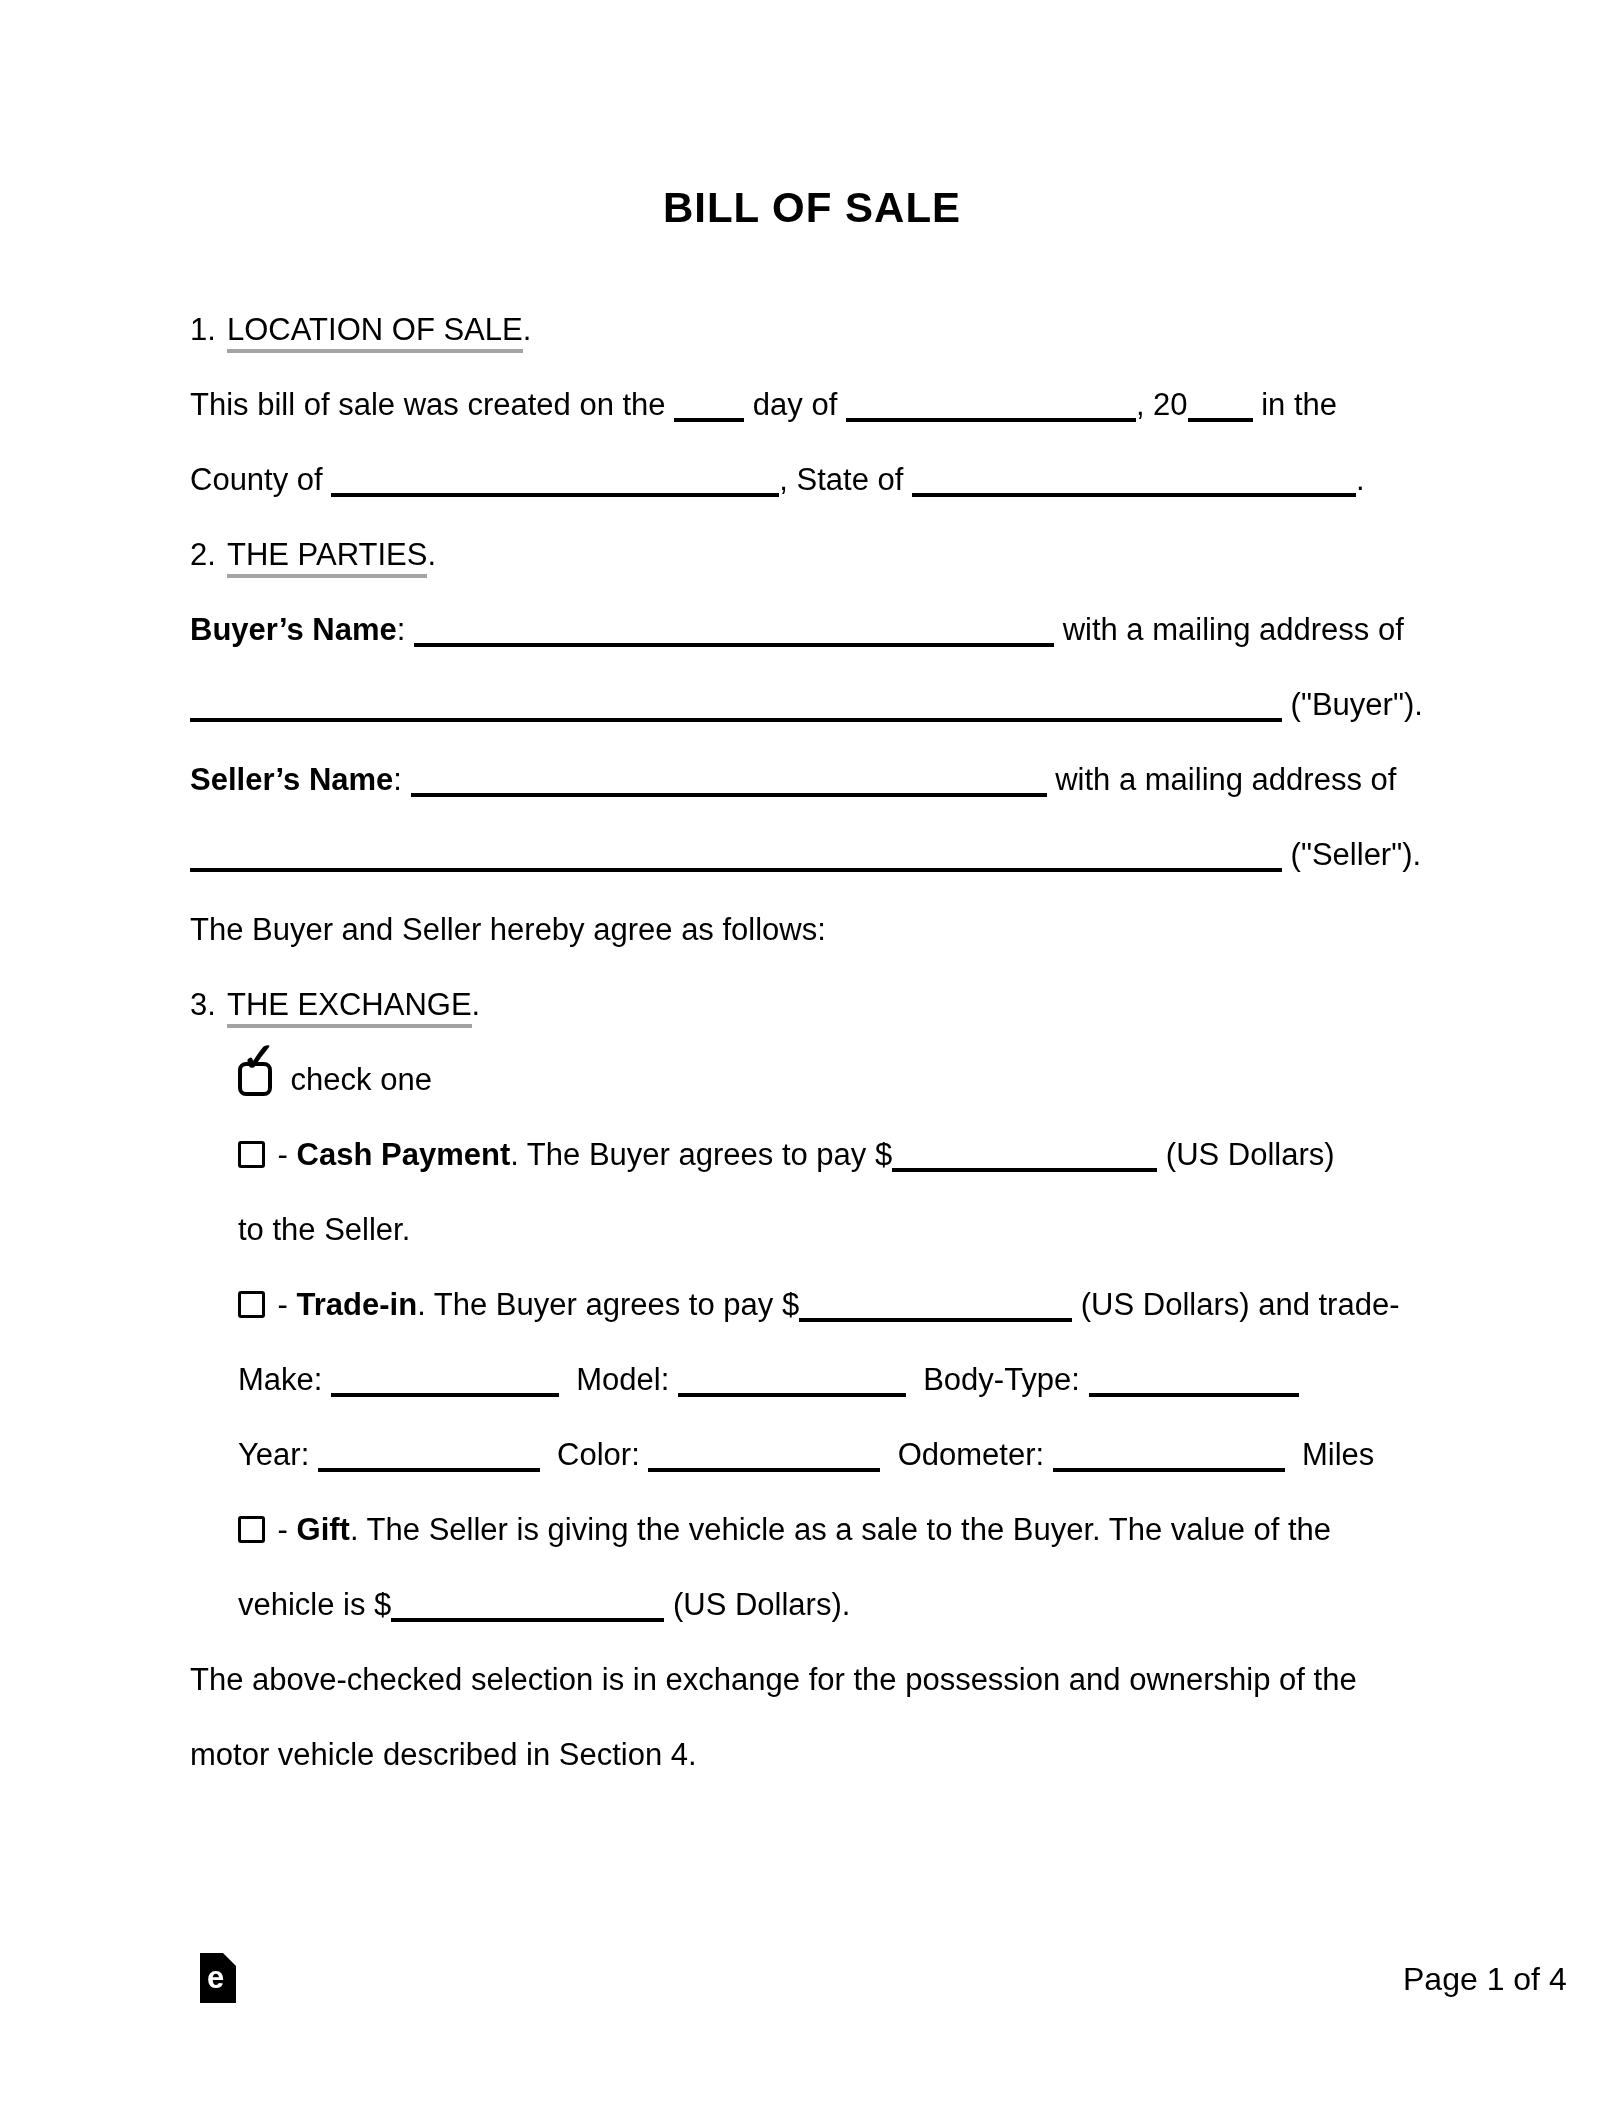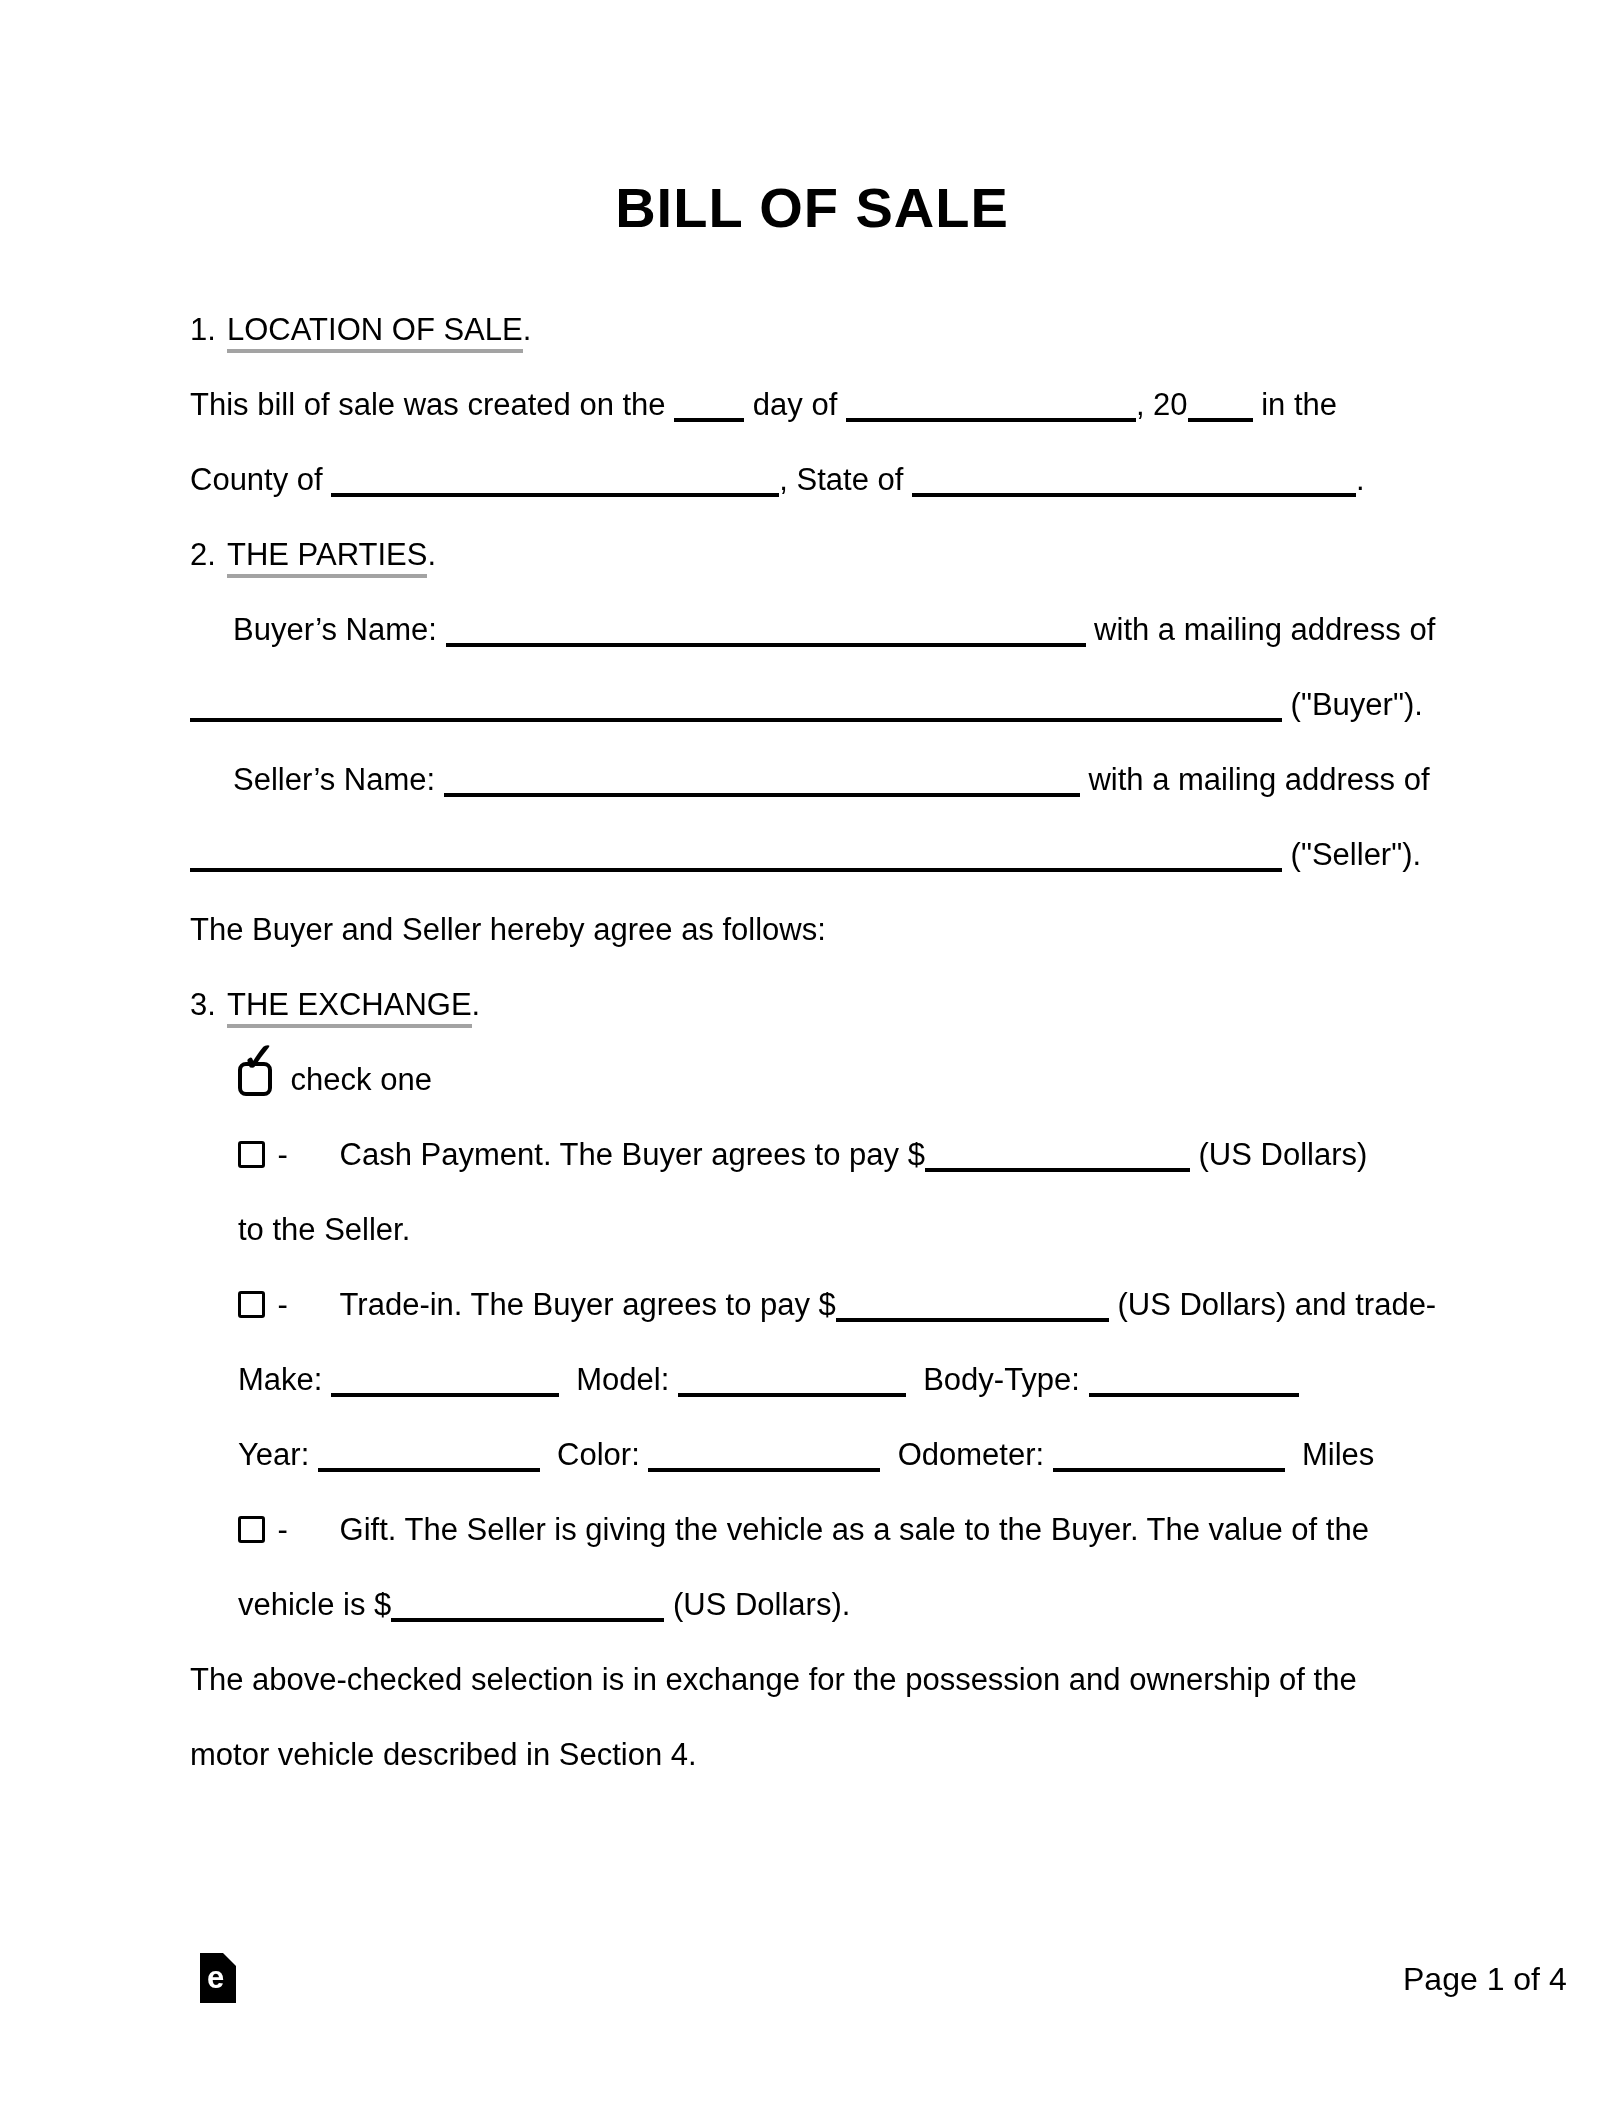--- a/index.html
+++ b/index.html
@@ -1,23 +1,23 @@
 <!DOCTYPE html>
 <html><head>
 <meta charset="utf-8">
 <style>
   html,body{margin:0;padding:0;background:#ffffff;}
   body{width:1624px;height:2101px;font-family:"Liberation Sans",sans-serif;color:#000;}
   .page{position:relative;width:1624px;height:2101px;background:#fff;overflow:hidden;}
   .title{position:absolute;top:170px;left:0;width:100%;text-align:center;
-         font-size:56px;font-weight:bold;line-height:75px;letter-spacing:1px;}
+         font-size:42px;font-weight:bold;line-height:75px;letter-spacing:1px;}
   .lines{position:absolute;top:292px;left:190px;width:1256px;}
   .line{height:75px;line-height:75px;font-size:31px;white-space:pre;}
   .ind1{padding-left:48px;}
-  .b{font-weight:normal;margin-left:43px;}
+  .b{font-weight:bold;}
   .num{display:inline-block;width:37px;}
   .hu{border-bottom:4px solid #a3a3a3;padding-bottom:2px;}
   .u{display:inline-block;height:10px;border-bottom:4px solid #000;
      position:relative;top:7px;}
   .cb{display:inline-block;box-sizing:border-box;background:#fff;}
   .cb-empty{width:27px;height:27px;border:3px solid #000;border-radius:3px;
      position:relative;top:3px;margin-right:4px;}
   .cb-checked{width:34px;height:34px;border:4px solid #000;border-radius:8px;
      position:relative;top:6px;margin-right:10px;}
   .cb-checked::after{content:"\2713";position:absolute;left:0px;top:-46px;

